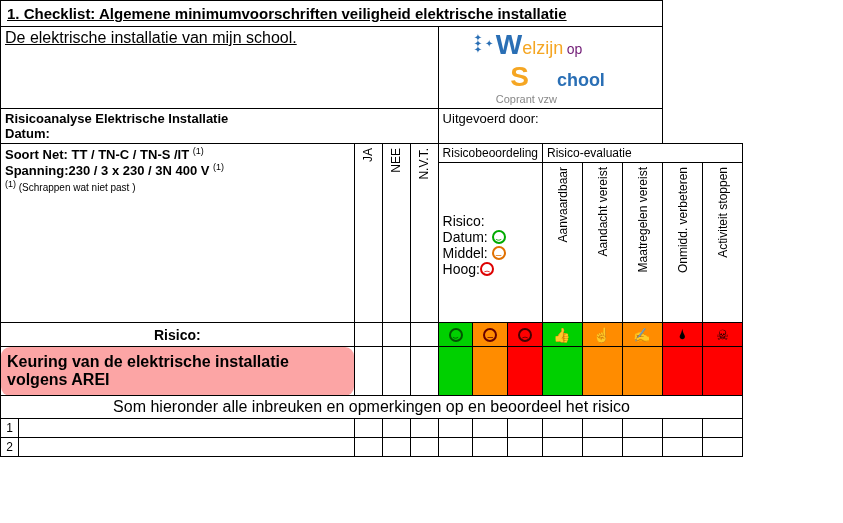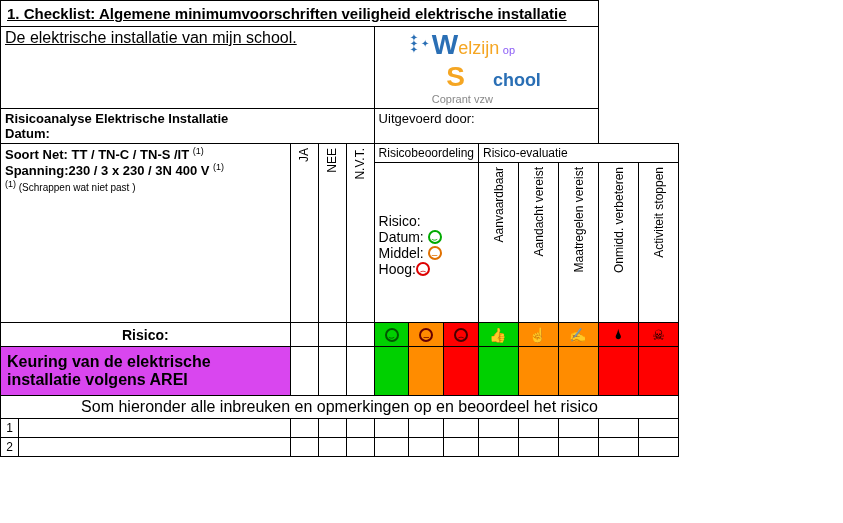--- a/index.html
+++ b/index.html
@@ -4,21 +4,21 @@
 <style>
   * { box-sizing: border-box; }
   body {
     margin: 0;
     font-family: Verdana, Arial, sans-serif;
     font-size: 13px;
     background: #fff;
     color: #000;
   }
   .sheet {
-    width: 679px;
+    width: 743px;
     border-collapse: collapse;
   }
   .sheet td, .sheet th {
     border: 1px solid #000;
     padding: 2px 4px;
     vertical-align: top;
   }
   .title-row td {
     font-weight: bold;
     font-size: 15px;
@@ -35,21 +35,21 @@
     vertical-align: middle;
     padding: 8px;
   }
   .logo-main {
     display: inline-block;
     text-align: left;
     position: relative;
   }
   .logo-w { font-size: 28px; font-weight: bold; color: #2a6fb5; }
   .logo-elzijn { font-size: 18px; color: #f5a623; font-weight: normal; }
-  .logo-op { font-size: 11px; color: #8b5cf6; }
+  .logo-op { font-size: 14px; color: #701a75; }
   .logo-s { font-size: 28px; font-weight: bold; color: #f5a623; }
   .logo-chool { font-size: 18px; color: #2a6fb5; font-weight: bold; margin-left: 28px; }
   .logo-sub { font-size: 11px; color: #888; display:block; text-align:left; }
   .logo-stars {
     position:absolute; left:-22px; top:6px; color:#2a6fb5; font-size:10px; line-height:6px;
   }
   .bold { font-weight: bold; }
   .small { font-size: 10px; }
   .vtext {
     text-align: center;
@@ -73,21 +73,21 @@
     vertical-align: bottom;
     padding: 4px 6px;
   }
   .face { display:inline-block; width:14px; height:14px; border-radius:50%; text-align:center; line-height:13px; font-size:10px; border:2px solid; }
   .face-green { border-color:#0a0; color:#0a0; }
   .face-orange { border-color:#e07000; color:#e07000; }
   .face-red { border-color:#d00; color:#d00; }
   .icon-row td { text-align:center; font-size:14px; height:24px; vertical-align:middle; padding:0; }
   .risk-label { text-align:right; font-weight:bold; padding-right:6px; }
   .section-row td.section-cell {
-    background:#d946ef; font-weight:bold; font-size:16px; padding:6px;
+    background:#fca5a5; font-weight:bold; font-size:16px; padding:6px;border-radius:9px;
   }
   .bg-green { background:#00d000; }
   .bg-orange { background:#ff8c00; }
   .bg-red { background:#ff0000; }
   .instr { text-align:center; font-size:16px; padding:4px; }
   .numcol { width:18px; text-align:center; font-size:12px; }
   .net-cell { padding:6px; }
   .sup { font-size:9px; vertical-align:super; }
   .w28 { width:28px; }
   .w40 { width:40px; }

